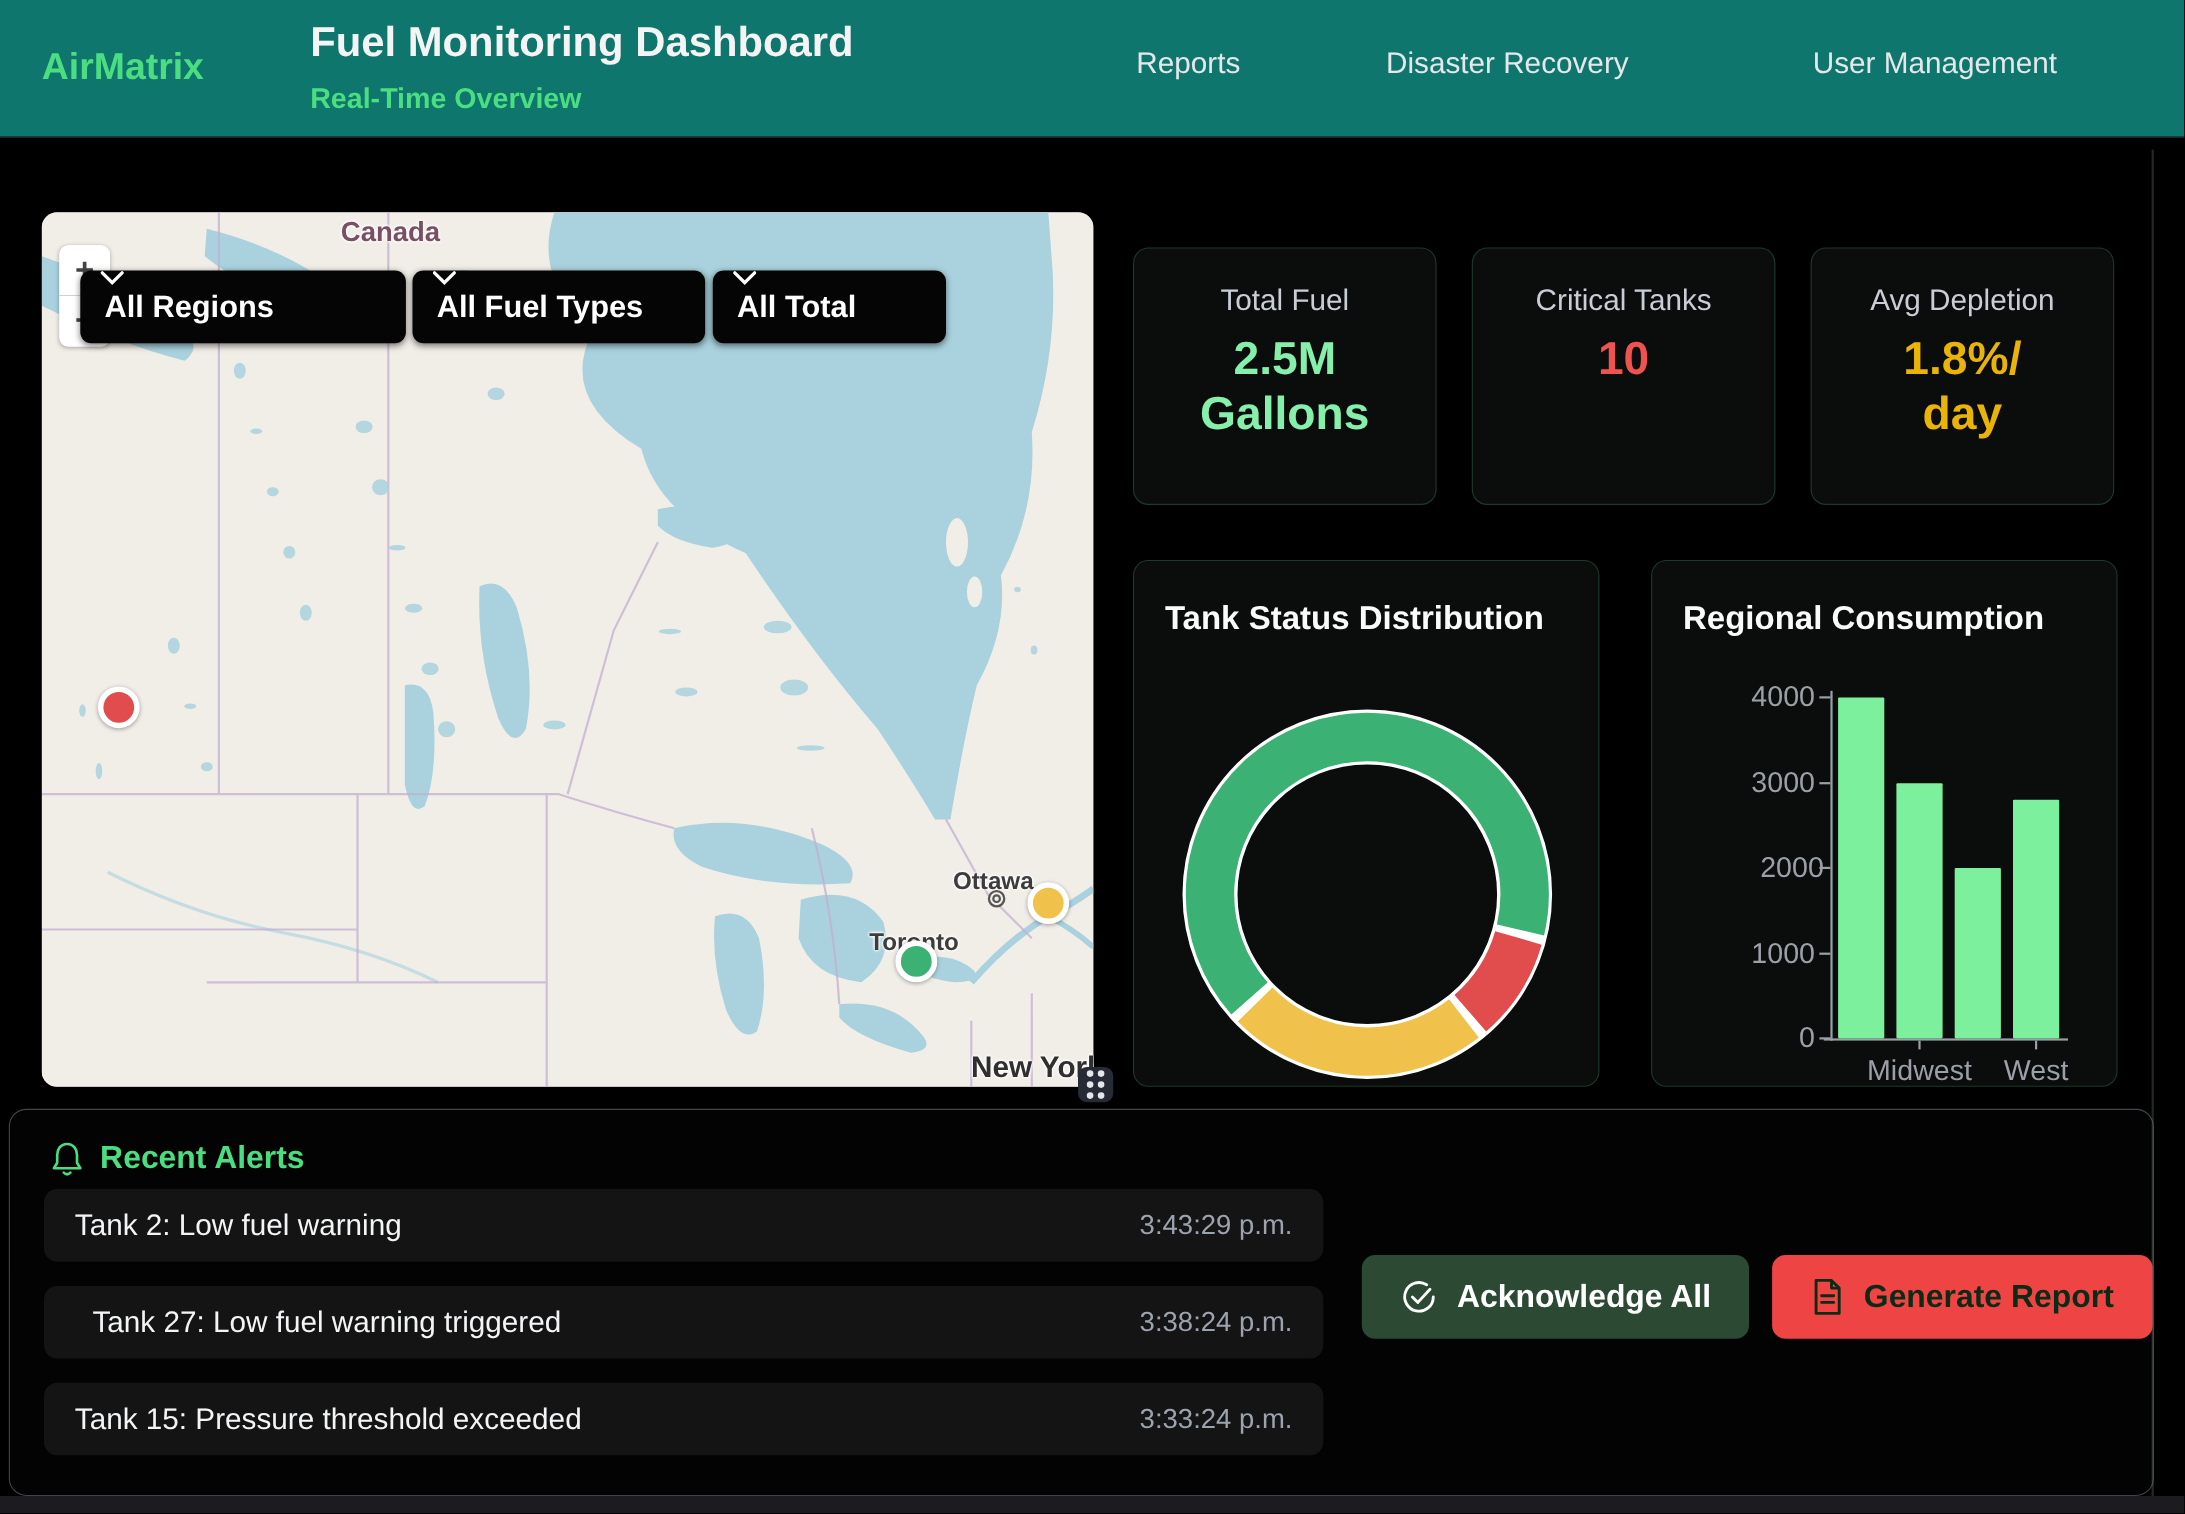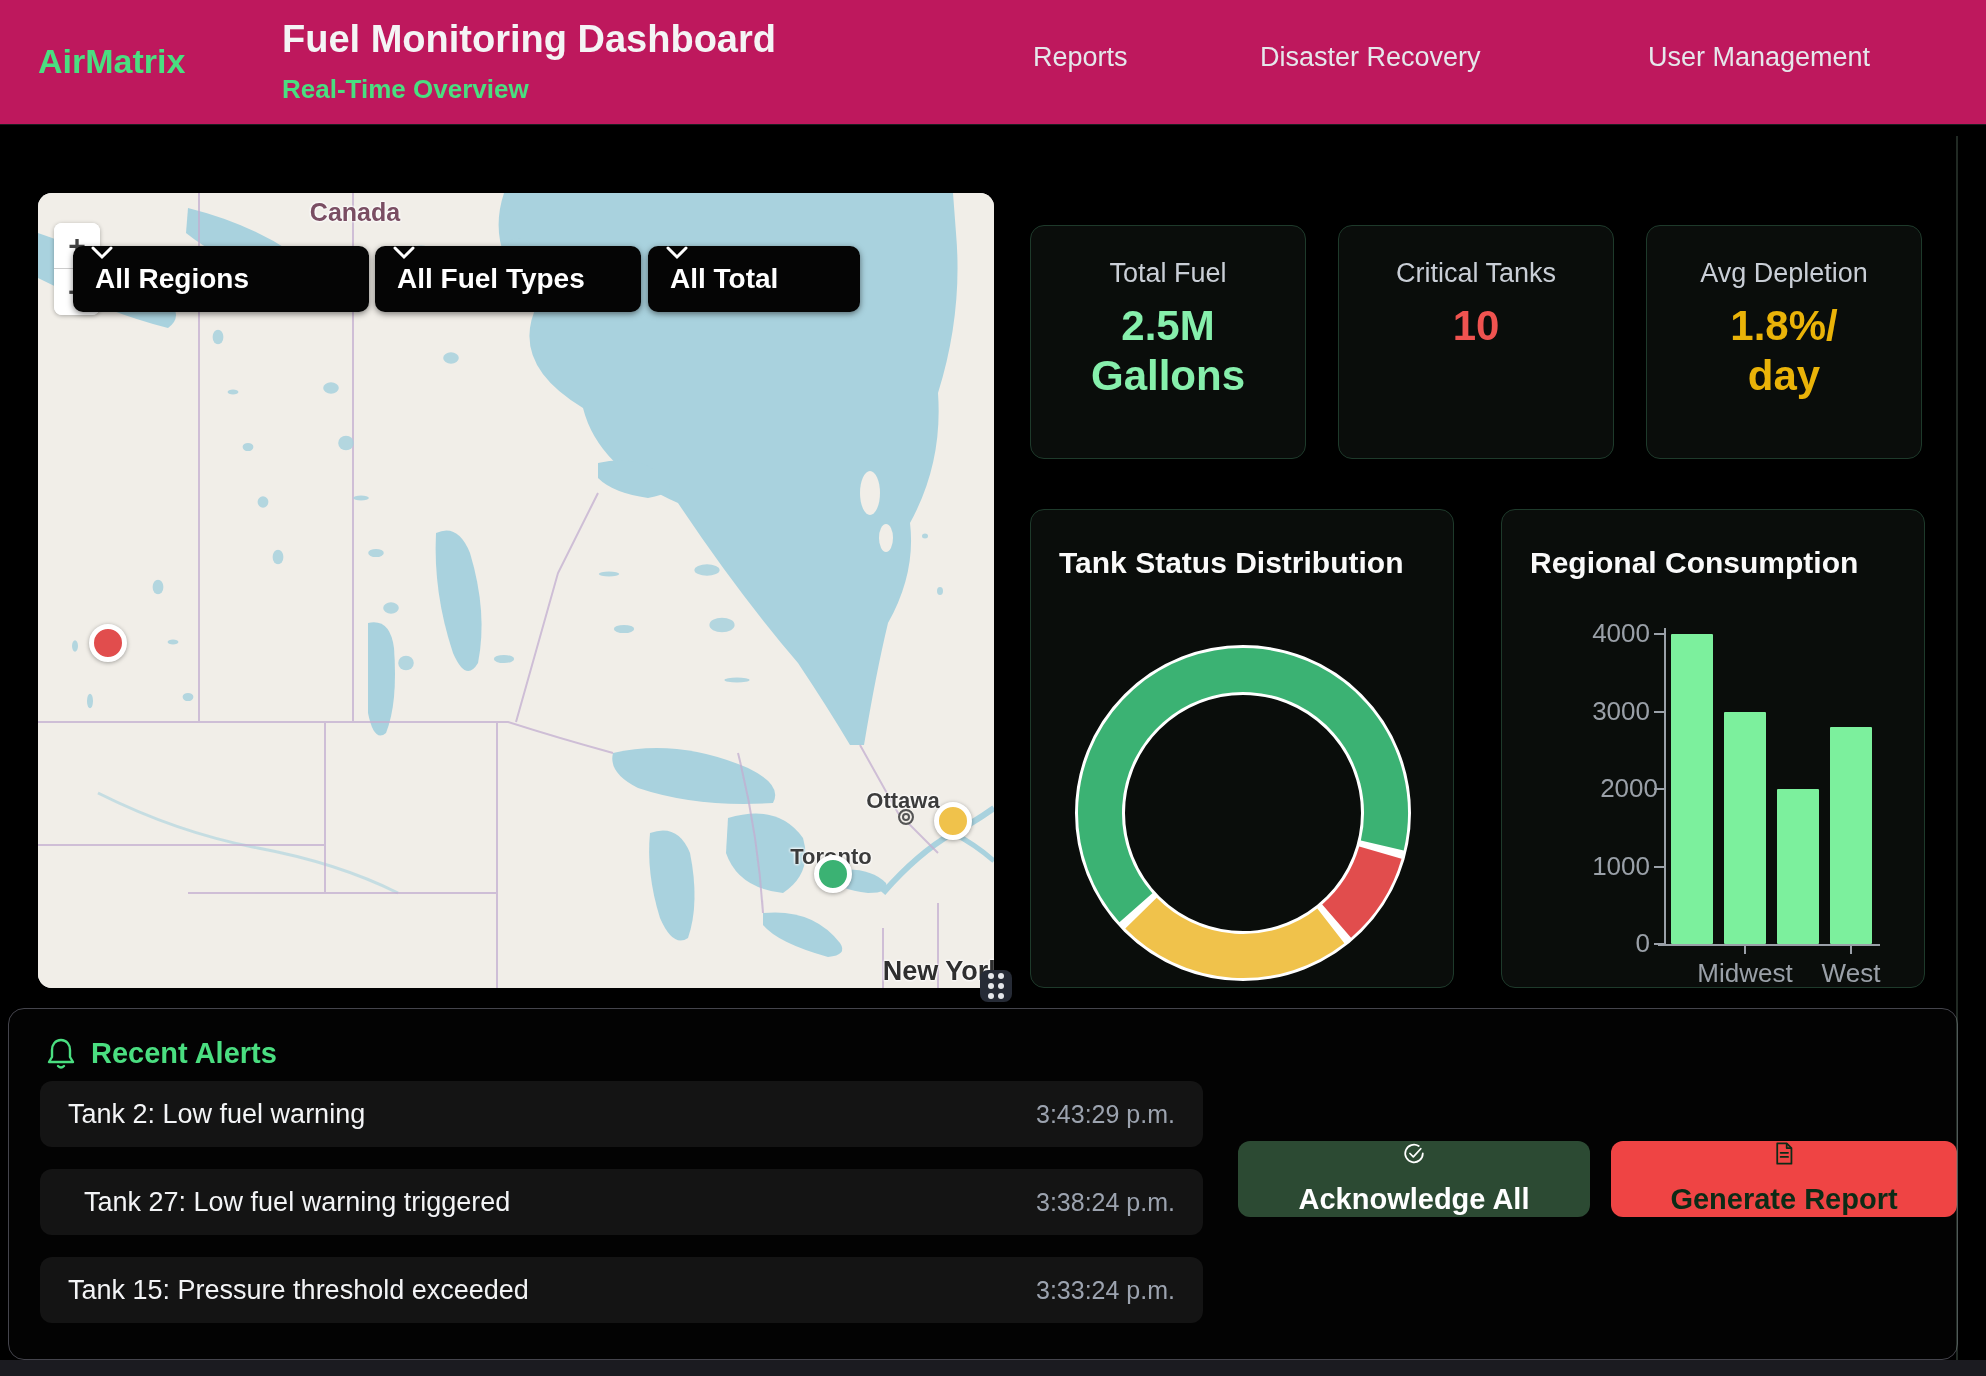--- a/index.html
+++ b/index.html
@@ -1,19 +1,19 @@
 <!DOCTYPE html>
 <html><head>
 <meta charset="utf-8">
 <style>
   html,body{margin:0;padding:0;background:#000;}
   .page{position:relative;width:1986px;height:1376px;background:#000;overflow:hidden;
         font-family:"Liberation Sans",sans-serif;color:#fff;}
   
-  .hdr{position:absolute;left:0;top:0;width:100%;height:124px;background:#be185d;
+  .hdr{position:absolute;left:0;top:0;width:100%;height:124px;background:#0f766e;
        border-bottom:1px solid #1c1c20;}
   .logo{position:absolute;left:38px;top:42px;font-size:34px;font-weight:bold;color:#4ade80;}
   .hdr-title{position:absolute;left:282px;top:18px;font-size:38px;font-weight:bold;color:#f4f4f5;}
   .hdr-sub{position:absolute;left:282px;top:74px;font-size:26px;font-weight:600;color:#4ade80;}
   .nav-link{position:absolute;top:42px;font-size:27px;color:#e5e7eb;cursor:pointer;}
   .nav-reports{left:1033px;} .nav-dr{left:1260px;} .nav-um{left:1648px;}
   
   .map{position:absolute;left:38px;top:193px;width:956px;height:795px;border-radius:14px;
        overflow:hidden;background:#e5e5e5;}
   .map svg{position:absolute;left:0;top:0;}
@@ -62,21 +62,21 @@
   .alerts-title{position:absolute;left:82px;top:28px;font-size:29px;font-weight:bold;color:#4ade80;}
   .bell{position:absolute;left:36px;top:28px;}
   .alert-row{position:absolute;left:31px;width:1163px;height:66px;background:#141414;
        border-radius:12px;display:flex;align-items:center;justify-content:space-between;
        padding:0 28px;box-sizing:border-box;}
   .alert-row .txt{font-size:27px;color:#f3f4f6;}
   .alert-row .time{font-size:25px;color:#9ca3af;}
   .row0{top:72px;} .row1{top:160px;padding-left:44px;} .row2{top:248px;}
   .btn{position:absolute;top:132px;height:76px;border:none;border-radius:12px;cursor:pointer;
        display:flex;align-items:center;justify-content:center;gap:18px;
-       font-family:inherit;font-size:29px;font-weight:bold;flex-direction:column;}
+       font-family:inherit;font-size:29px;font-weight:bold;}
   .btn-ack{left:1229px;width:352px;background:#2c4a33;color:#fff;}
   .btn-gen{left:1602px;width:346px;background:#ef4444;color:#0c2b16;}
   
   .bottom-strip{position:absolute;left:0;top:1360px;width:100%;height:16px;background:#1b1b20;}
   .vscroll{position:absolute;left:1956px;top:136px;width:2px;height:1224px;background:rgba(110,140,120,.30);}
 </style>
 </head>
 <body>
 
 <div class="page">

